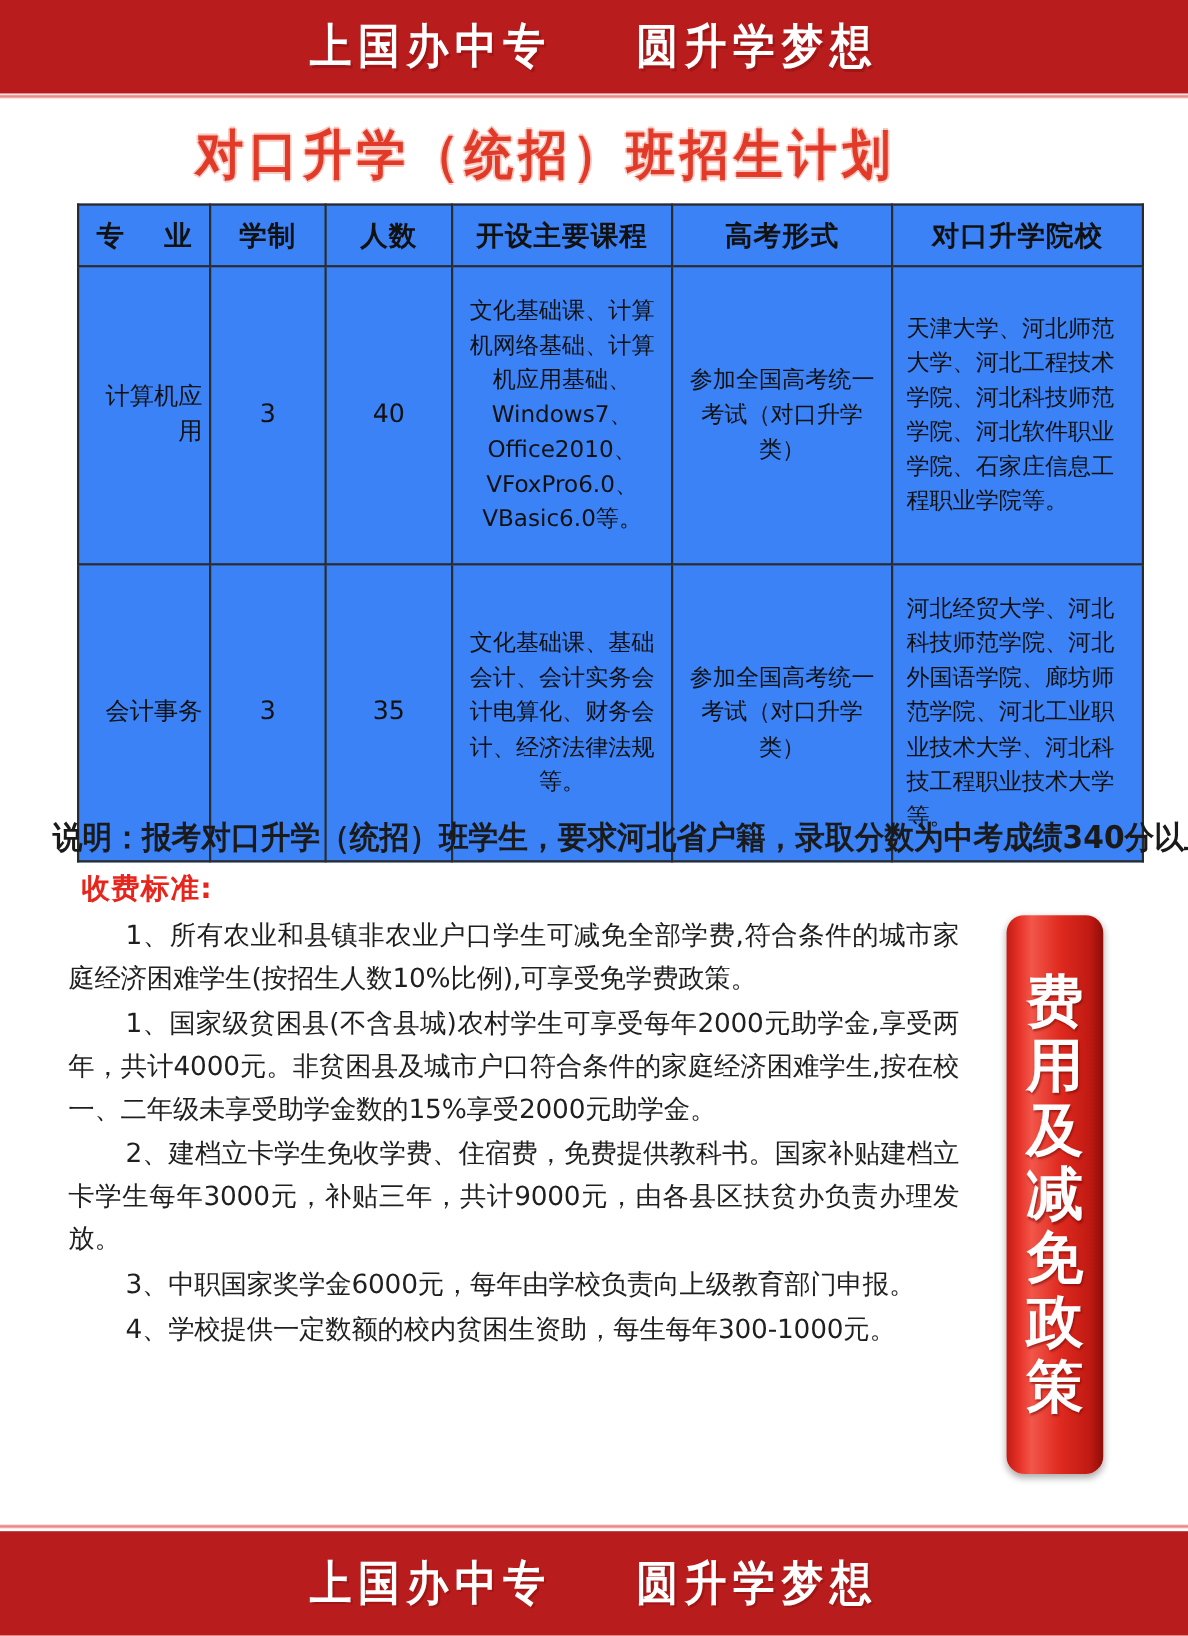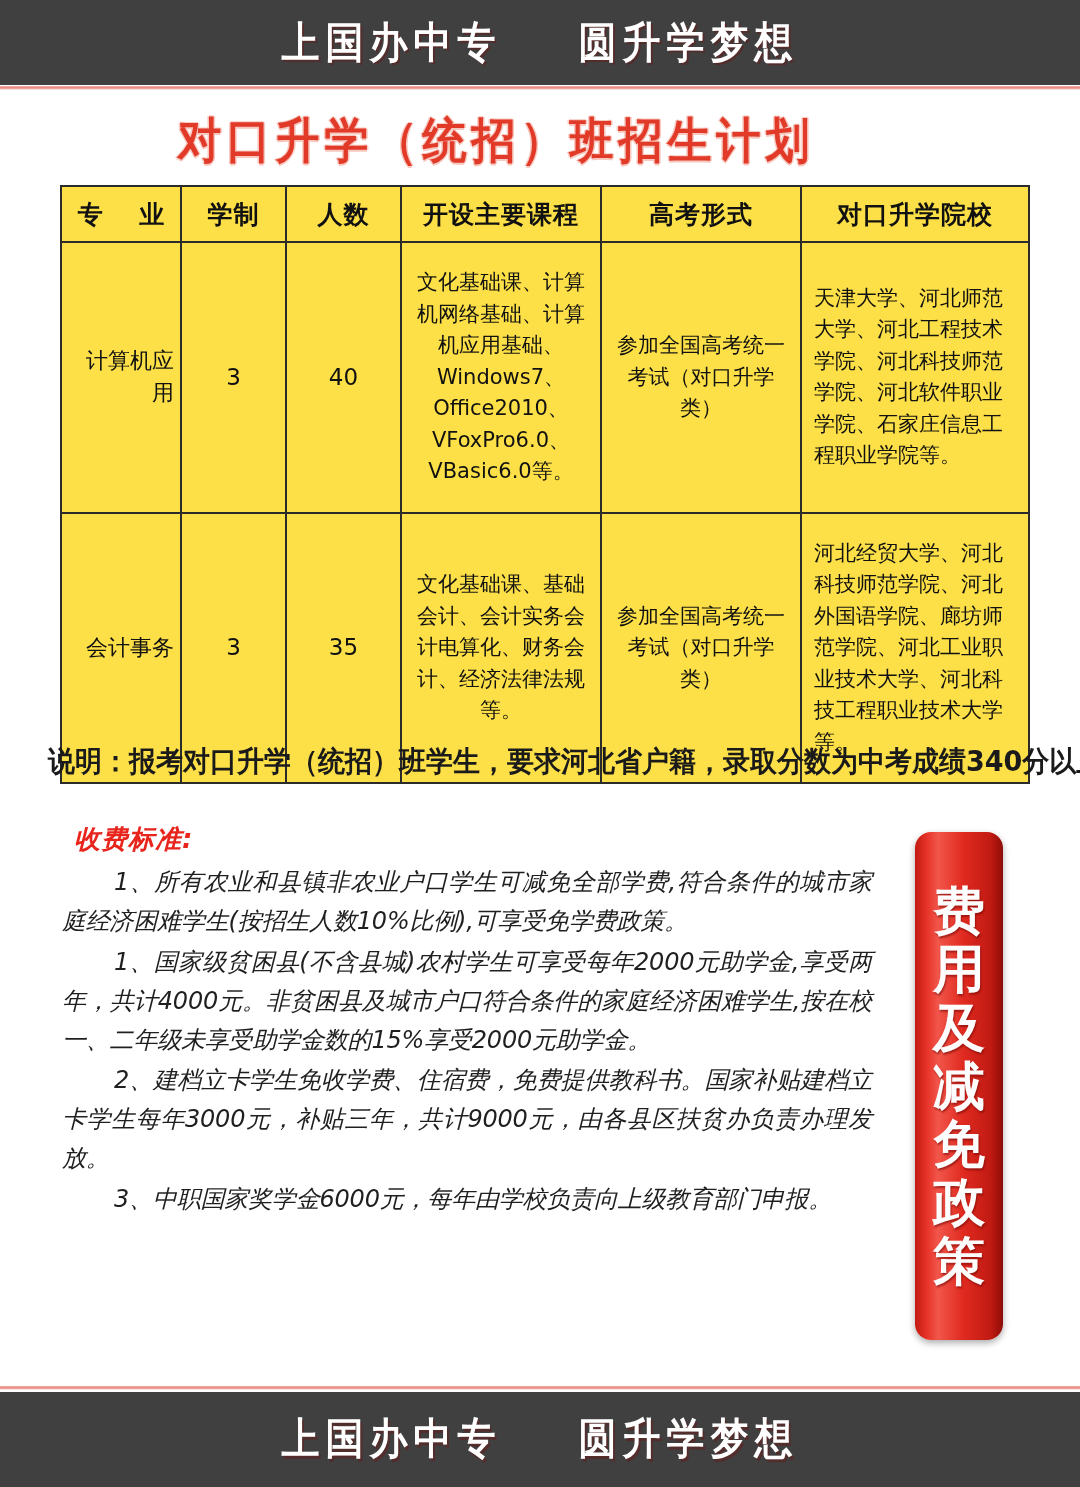--- a/index.html
+++ b/index.html
@@ -13,21 +13,21 @@
     position: relative;
     font-family: "DejaVu Sans", "Liberation Sans", sans-serif;
     overflow: hidden;
   }
 
   
   .banner {
     position: absolute;
     left: 0;
     width: 1080px;
-    background: #404040;
+    background: #b91c1c;
     display: flex;
     align-items: center;
     justify-content: center;
   }
   .banner-top {
     top: 0;
     height: 85px;
   }
   .banner-bottom {
     top: 1392px;
@@ -73,25 +73,25 @@
       -1.5px 0 0 #f7c9c0,
        0 1.5px 0 #f7c9c0,
        0 -1.5px 0 #f7c9c0;
     white-space: pre;
   }
 
   
   .plan-table {
     position: absolute;
     top: 185px;
-    left: 60px;
+    left: 70px;
     width: 968px;
     border-collapse: collapse;
     table-layout: fixed;
-    background: #fde047;
+    background: #3b82f6;
   }
   .plan-table td, .plan-table th {
     border: 2px solid #2b2b2b;
     text-align: center;
     vertical-align: middle;
     color: #111111;
     font-family: "DejaVu Sans", "Liberation Sans", sans-serif;
   }
   .plan-table th {
     height: 52px;
@@ -134,24 +134,23 @@
     color: #1a1a1a;
     letter-spacing: 0px;
     transform: scaleY(1.06);
     transform-origin: left top;
     white-space: nowrap;
   }
 
   
   .policy {
     position: absolute;
-    top: 822px;
+    top: 790px;
     left: 62px;
     width: 810px;
-    font-style: italic;
   }
   .sec-head {
     color: #e8251c;
     font-size: 26px;
     font-weight: bold;
     margin: 0 0 6px 12px;
     letter-spacing: 1px;
   }
   .sec-head.second { margin-top: 14px; }
   .para {
@@ -249,20 +248,21 @@
 
 <div class="note-line">说明：报考对口升学（统招）班学生，要求河北省户籍，录取分数为中考成绩340分以上。</div>
 
 <div class="policy">
   <div class="sec-head">收费标准:</div>
   <p class="para">1、所有农业和县镇非农业户口学生可减免全部学费,符合条件的城市家庭经济困难学生(按招生人数10%比例),可享受免学费政策。</p>
 
   <p class="para">1、国家级贫困县(不含县城)农村学生可享受每年2000元助学金,享受两年，共计4000元。非贫困县及城市户口符合条件的家庭经济困难学生,按在校一、二年级未享受助学金数的15%享受2000元助学金。</p>
   <p class="para">2、建档立卡学生免收学费、住宿费，免费提供教科书。国家补贴建档立卡学生每年3000元，补贴三年，共计9000元，由各县区扶贫办负责办理发放。</p>
   <p class="para">3、中职国家奖学金6000元，每年由学校负责向上级教育部门申报。</p>
+  <p class="para">4、学校提供一定数额的校内贫困生资助，每生每年300-1000元。</p>
 </div>
 
 <div class="badge">
   <span class="badge-char">费</span>
   <span class="badge-char">用</span>
   <span class="badge-char">及</span>
   <span class="badge-char">减</span>
   <span class="badge-char">免</span>
   <span class="badge-char">政</span>
   <span class="badge-char">策</span>

